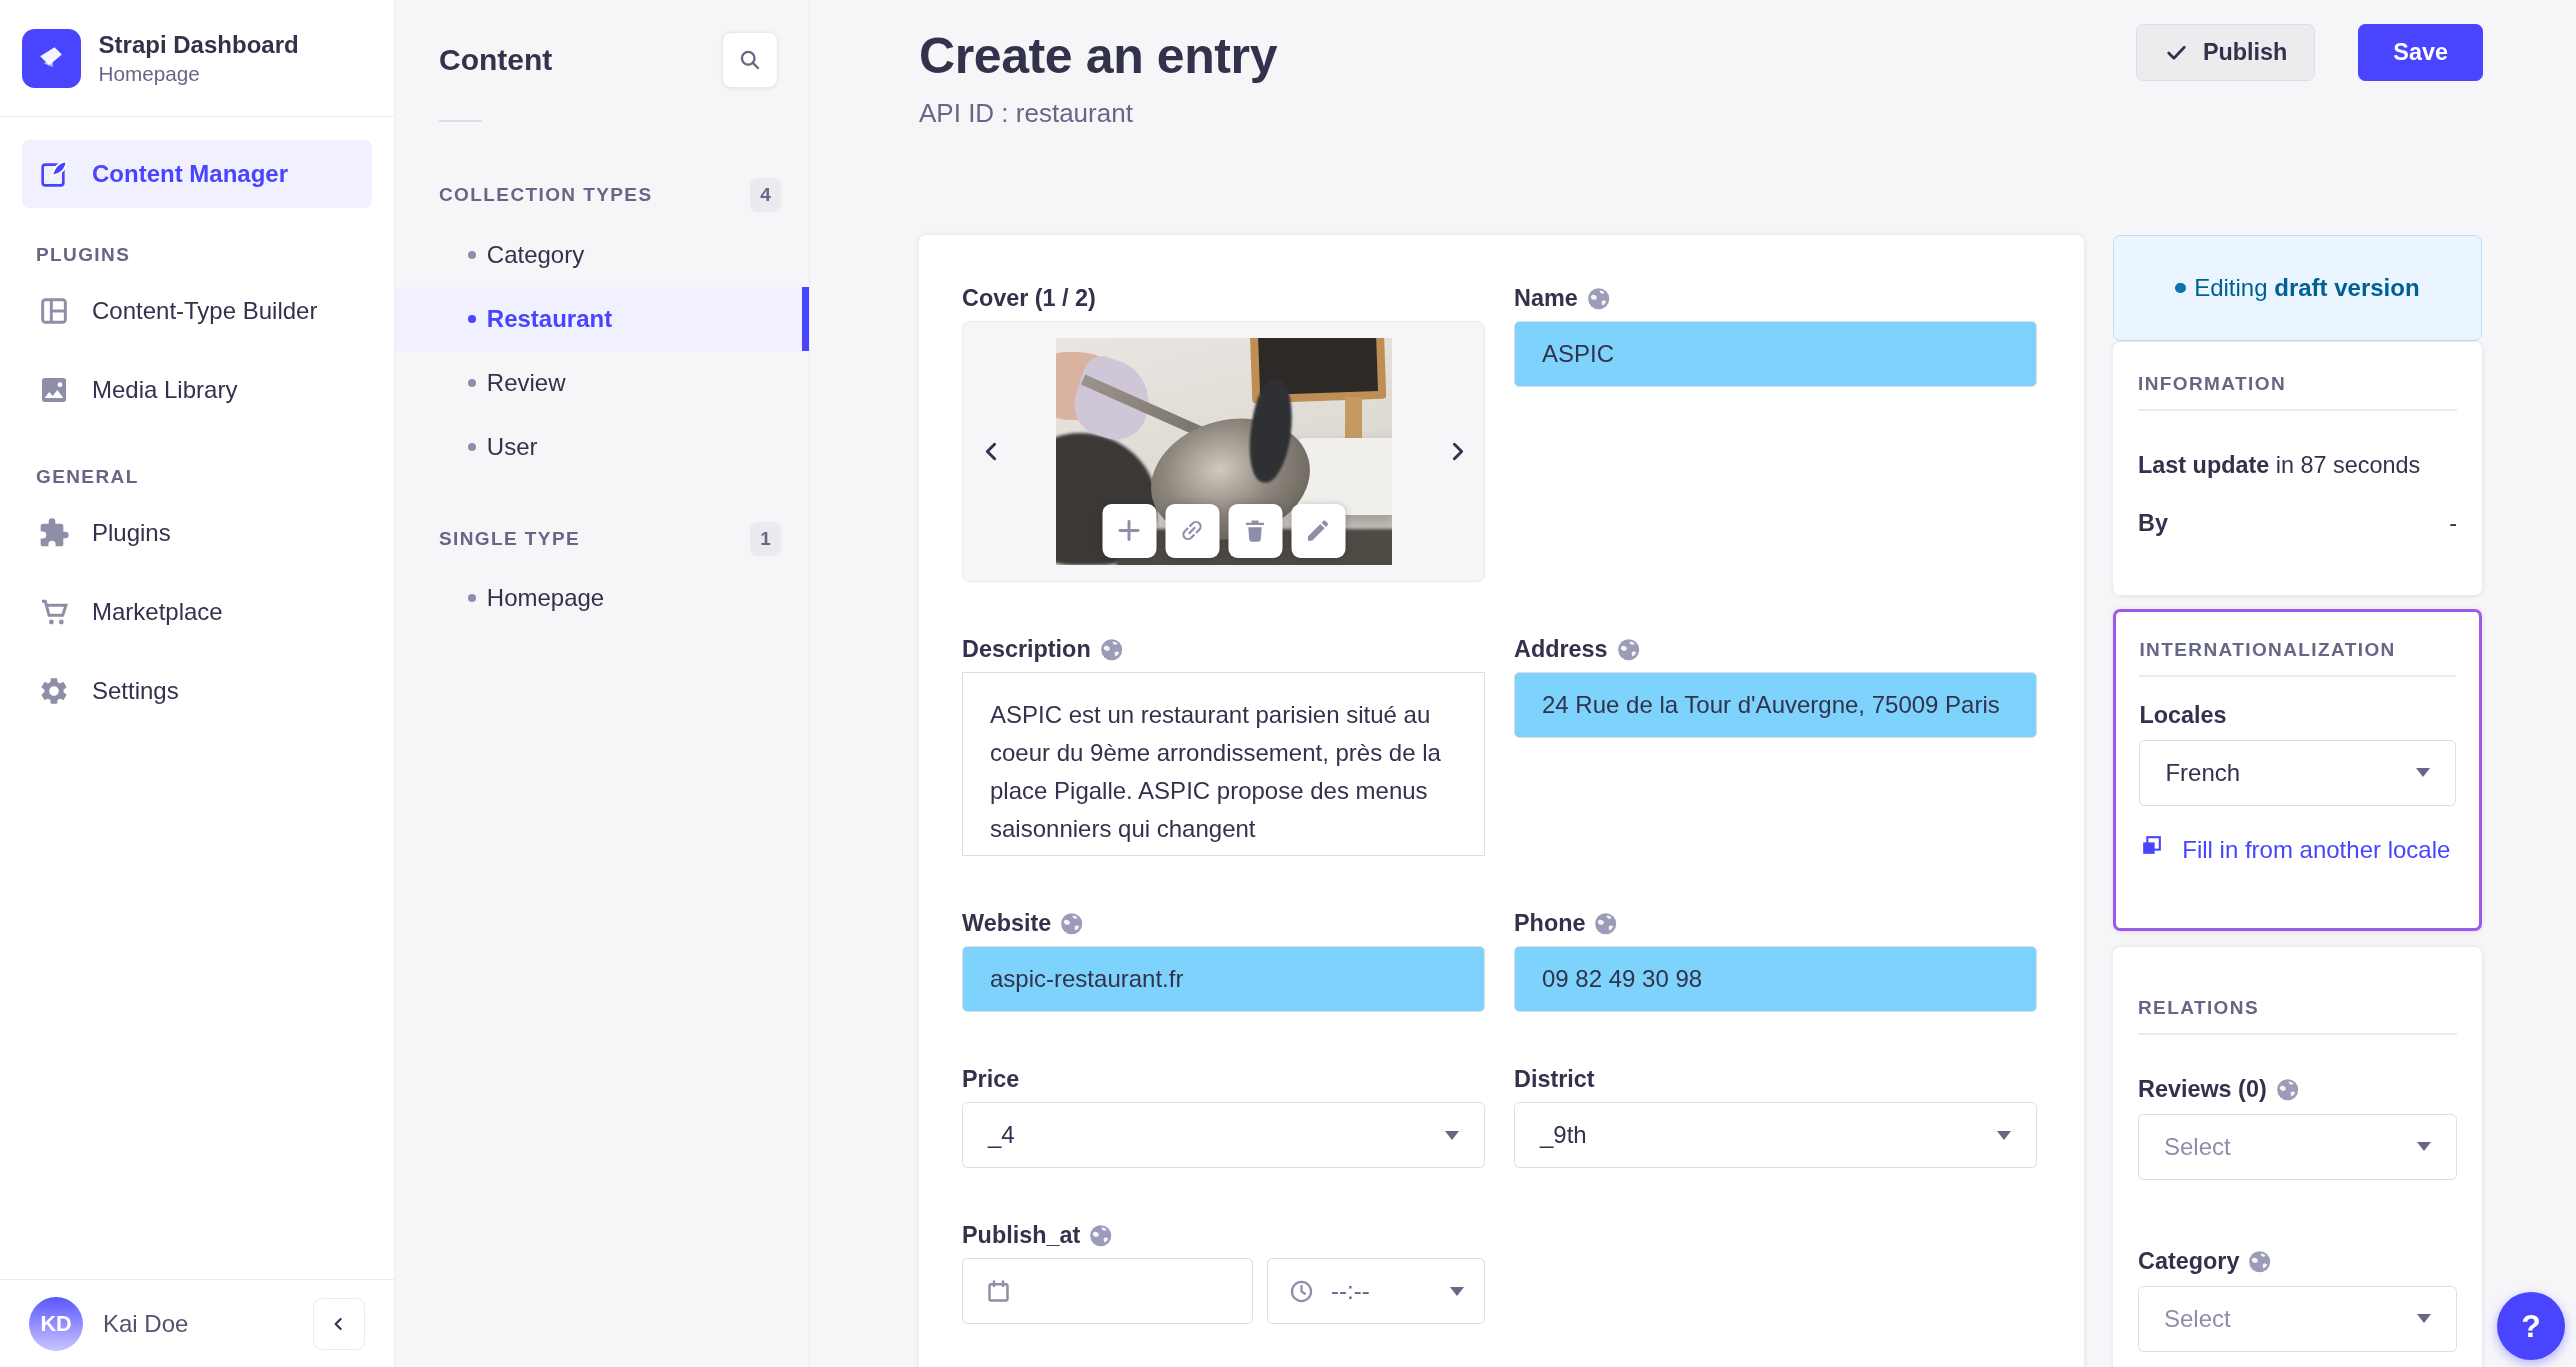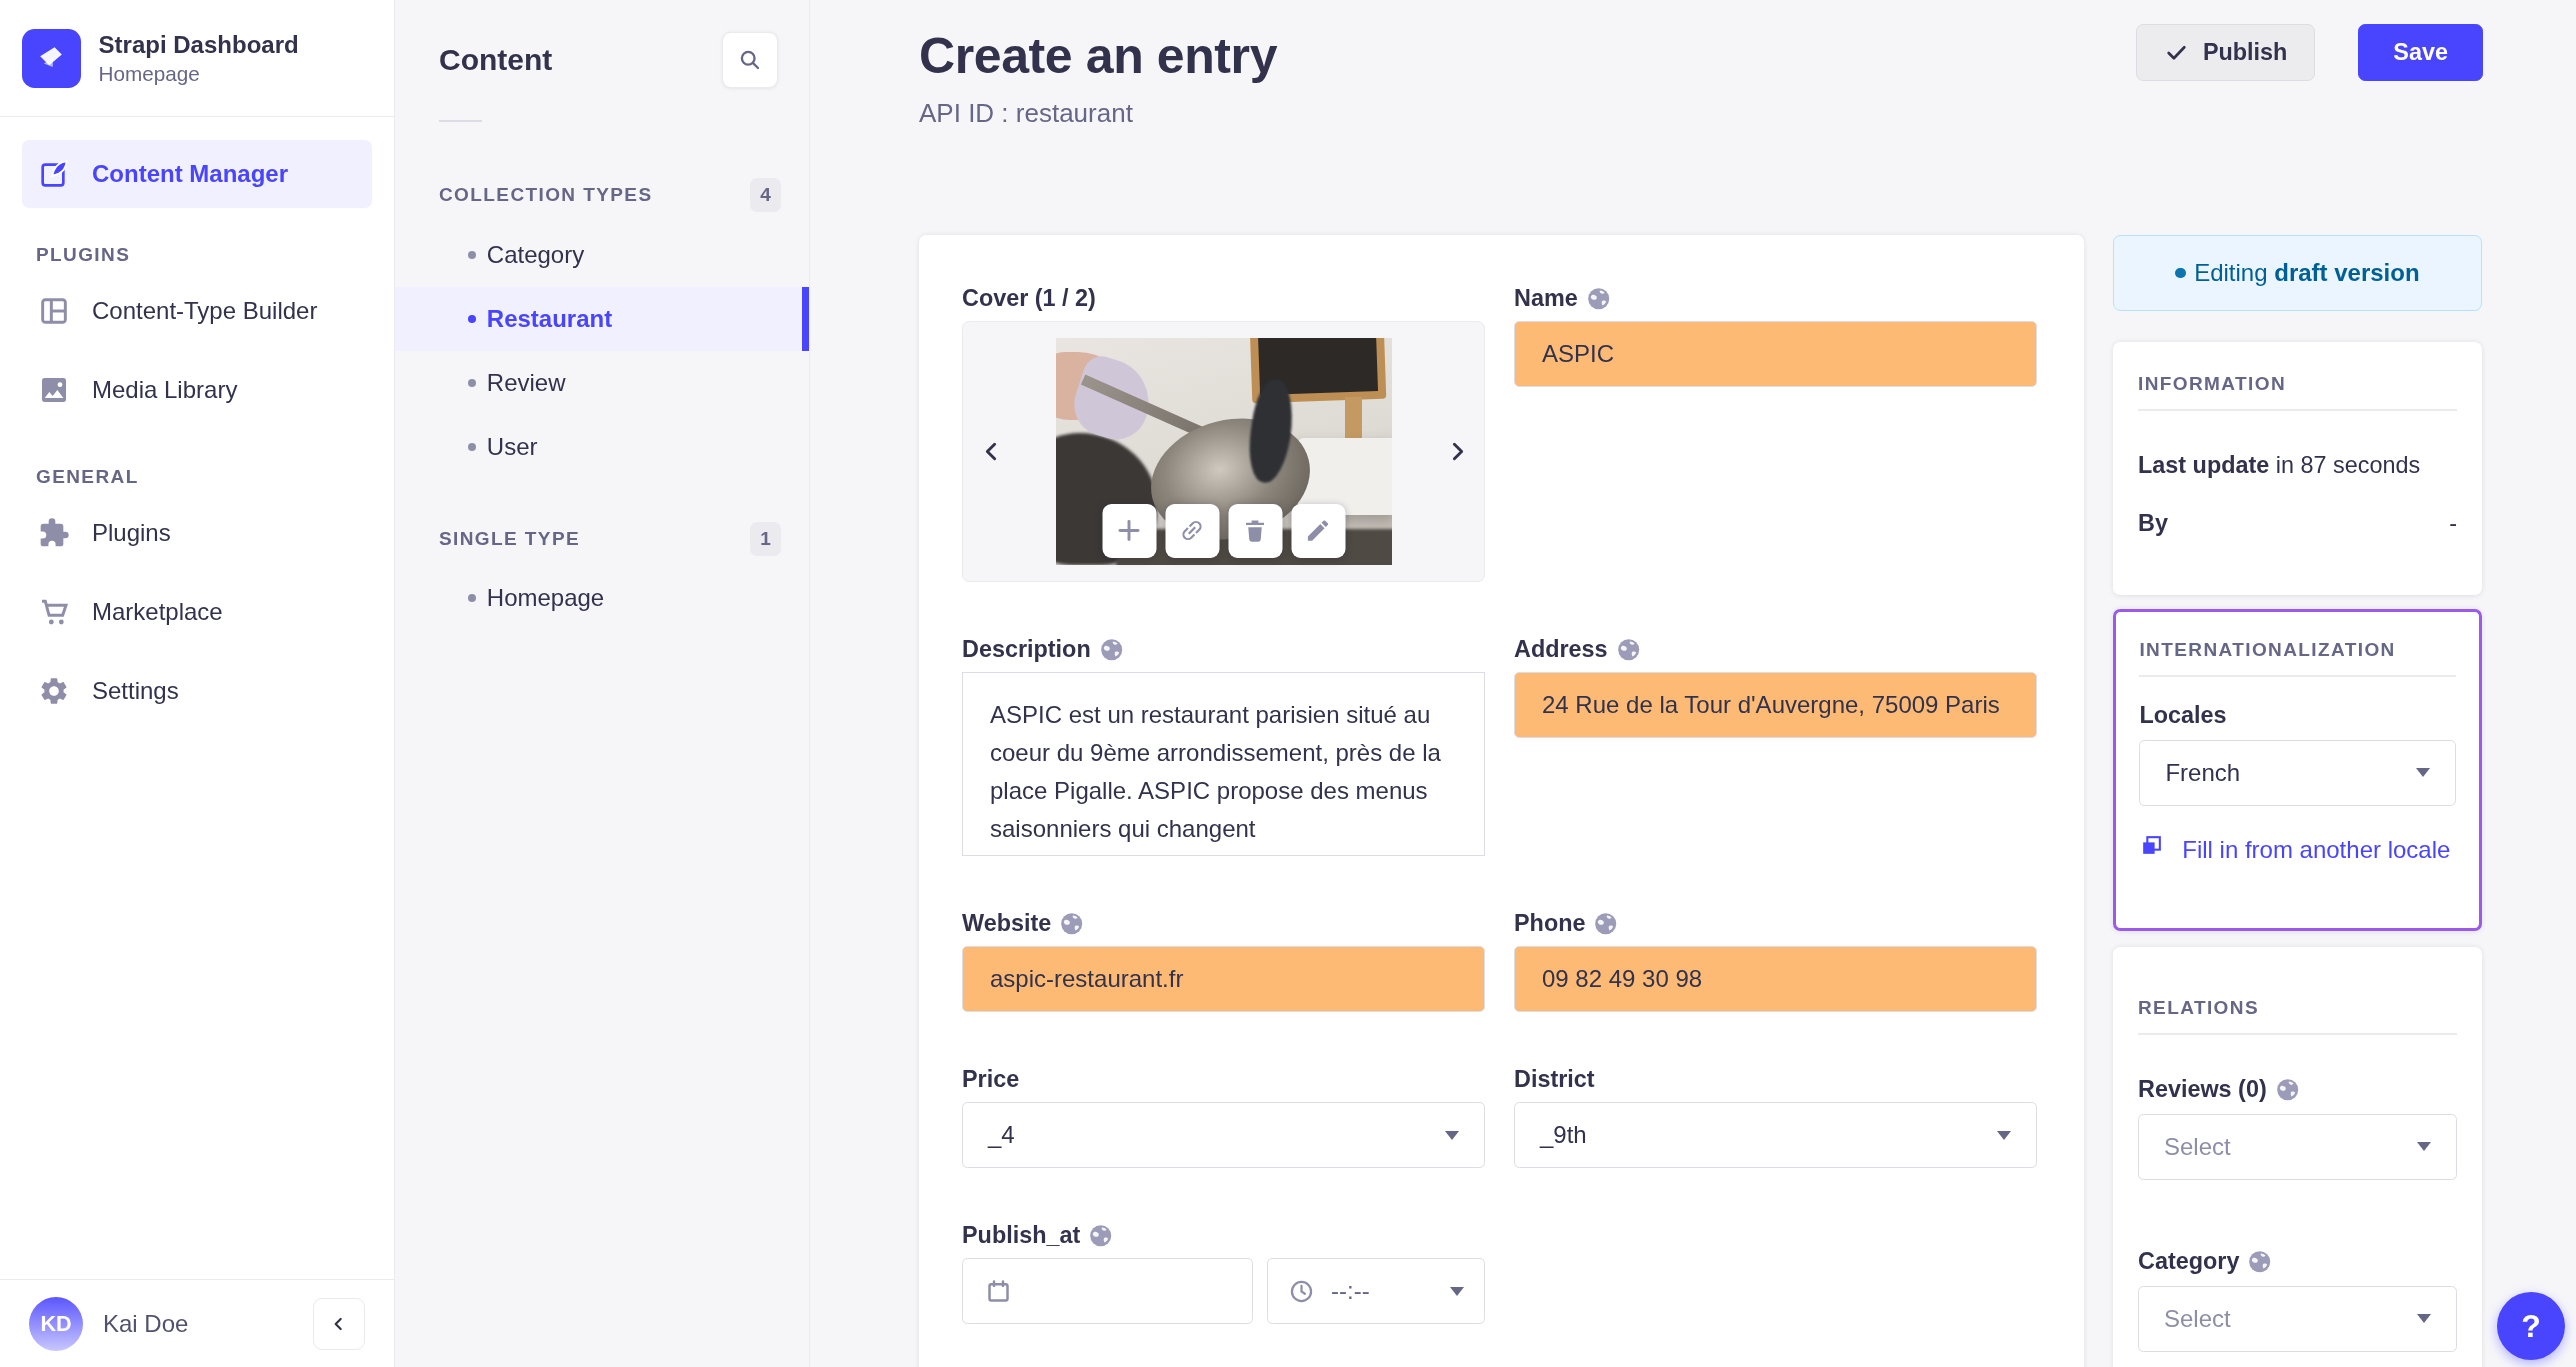--- a/index.html
+++ b/index.html
@@ -45,21 +45,21 @@
   .page-sub { font-size:26px; color:#666687; margin-top:12.6px; }
   .head-actions { position:absolute; right:93px; top:24px; display:flex; gap:43px; }
   .btn { height:57px; border-radius:7.2px; display:flex; align-items:center; justify-content:center; font-size:23.4px; font-weight:600; cursor:pointer; }
   .btn-publish { background:#ececef; border:1.8px solid #dcdce4; color:#32324d; padding:0 27px; gap:13.5px; }
   .btn-save { background:#4945ff; color:#ffffff; padding:8px 34px; border:1.8px solid #4945ff; }
 
   
   .main-card { position:absolute; left:919px; top:235px; width:1165px; height:1177px; background:#fff; border-radius:7.2px; box-shadow:0 0.9px 5.4px rgba(33,33,52,.10); padding:50px 43px 0 43px; }
   .form-grid { display:grid; grid-template-columns:523px 523px; column-gap:29px; row-gap:54px; }
   .field-label { display:flex; align-items:center; gap:9px; font-size:23.4px; font-weight:600; color:#32324d; line-height:27px; margin-bottom:9px; }
-  .input { width:100%; height:66px; background:#fdba74; border:1.8px solid #dcdce4; border-radius:5.4px; padding:0 27px; font-size:24px; color:#32324d; font-family:"Liberation Sans",sans-serif; white-space:nowrap; overflow:hidden; }
+  .input { width:100%; height:66px; background:#7dd3fc; border:1.8px solid #dcdce4; border-radius:5.4px; padding:0 27px; font-size:24px; color:#32324d; font-family:"Liberation Sans",sans-serif; white-space:nowrap; overflow:hidden; }
   input.input { text-overflow:clip; }
   .textarea { width:100%; height:184px; background:#fff; border:1.8px solid #dcdce4; border-radius:0; padding:23.4px 27px; font-size:24px; line-height:38px; color:#32324d; overflow:hidden; }
   .select { width:100%; height:66px; background:#fff; border:1.8px solid #dcdce4; border-radius:5.4px; padding:0 25px; font-size:24px; color:#32324d; display:flex; align-items:center; justify-content:space-between; cursor:pointer; }
   .select .ph { color:#8e8ea9; }
   .caret { width:0; height:0; border-left:7.2px solid transparent; border-right:7.2px solid transparent; border-top:9px solid #666687; }
   .date-time { display:flex; gap:14.4px; }
   .date-box { width:292px; height:66px; border:1.8px solid #dcdce4; border-radius:5.4px; background:#fff; display:flex; align-items:center; padding:0 21.6px; cursor:pointer; }
   .time-box { width:219px; height:66px; border:1.8px solid #dcdce4; border-radius:5.4px; background:#fff; display:flex; align-items:center; gap:16px; padding:0 20px; font-size:24px; color:#666687; cursor:pointer; }
   .time-box .caret { margin-left:auto; }
 
@@ -67,21 +67,21 @@
   .carousel { position:relative; width:523px; height:261px; background:#f6f6f9; border:1.8px solid #eaeaef; border-radius:7.2px; }
   .car-chevron { position:absolute; top:50%; transform:translateY(-50%); width:36px; height:36px; display:flex; align-items:center; justify-content:center; cursor:pointer; }
   .car-left { left:10.8px; } .car-right { right:9px; }
   .photo { position:absolute; left:93px; top:16px; width:336px; height:227px; background:linear-gradient(165deg,#e9e6e1 0%,#dedad4 55%,#b9b2aa 100%); overflow:hidden; }
   .ph-shape { position:absolute; }
   .photo-actions { position:absolute; left:50%; transform:translateX(-50%); bottom:23.4px; display:flex; gap:9px; }
   .pa-btn { width:54px; height:54px; border-radius:9px; background:#fff; box-shadow:0 1.8px 7.2px rgba(33,33,52,.25); display:flex; align-items:center; justify-content:center; cursor:pointer; }
 
   
   .rp { position:absolute; left:2113px; width:369px; }
-  .draft-banner { top:235px; height:76px; background:#eaf5ff; border:1.8px solid #b8e1ff; border-radius:7.2px; display:flex; align-items:center; justify-content:center; gap:8px; font-size:24px; color:#006096; }
+  .draft-banner { top:235px; height:106px; background:#eaf5ff; border:1.8px solid #b8e1ff; border-radius:7.2px; display:flex; align-items:center; justify-content:center; gap:8px; font-size:24px; color:#006096; }
   .draft-dot { width:10.8px; height:10.8px; border-radius:50%; background:#0c75af; }
   .panel-card { background:#fff; border-radius:7.2px; box-shadow:0 0.9px 5.4px rgba(33,33,52,.10); padding:31px 25px; }
   .pc-info { top:342px; height:253px; }
   .pc-i18n { top:609px; height:322px; border:3.6px solid #9b5be8; padding:27px 23.4px; }
   .pc-rel { top:947px; height:467px; padding-top:50px; }
   .pc-title { font-size:19px; font-weight:600; letter-spacing:1.4px; color:#666687; }
   .pc-divider { height:1.8px; background:#eaeaef; margin-top:14.4px; }
   .info-row { display:flex; justify-content:space-between; font-size:23.4px; color:#32324d; line-height:27px; }
   .info-row b { font-weight:700; }
   .mt-info1 { margin-top:41px; } .mt-info2 { margin-top:31px; }

